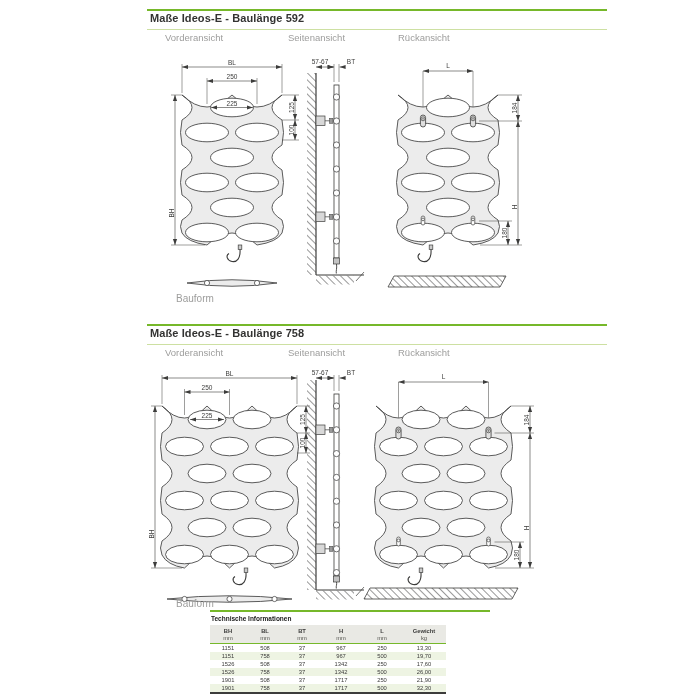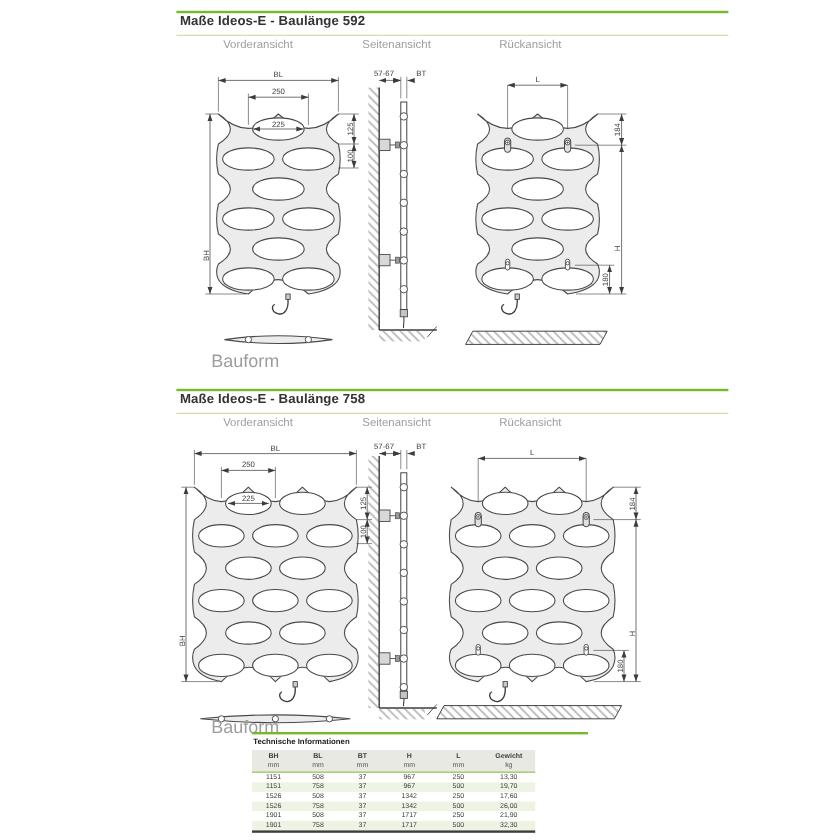--- a/index.html
+++ b/index.html
@@ -1,22 +1,22 @@
 <!DOCTYPE html>
 <html><head>
 <meta charset="utf-8">
 <style>
   html,body{margin:0;padding:0}
   body{width:700px;height:700px;background:#ffffff;position:relative;overflow:hidden;
        font-family:"Liberation Sans",sans-serif;color:#3c3c3b}
   .hline{position:absolute;height:2px;background:#76b82a}
   .hline-pale{position:absolute;height:1px;background:#cde0a2}
   .sec-title{position:absolute;font-size:11px;font-weight:bold;color:#333332;letter-spacing:.1px}
-  .view-label{position:absolute;font-size:9.5px;color:#9d9d9c;text-align:center}
-  .bauform-label{position:absolute;font-size:15px;color:#9d9d9c}
+  .view-label{position:absolute;font-size:9.5px;color:#9d9d9c;}
+  .bauform-label{position:absolute;font-size:10px;color:#9d9d9c}
   svg.draw{position:absolute;overflow:visible}
   .ext{stroke:#3c3c3b;stroke-width:0.5;fill:none}
   .dim{stroke:#3c3c3b;stroke-width:0.6;fill:none}
   .dt{font-size:6.5px;fill:#3c3c3b;text-anchor:middle;font-family:"Liberation Sans",sans-serif}
   .body{fill:#ececec;stroke:#4a4a4a;stroke-width:0.9;stroke-linejoin:round}
   .ov{fill:#ffffff;stroke:#4a4a4a;stroke-width:0.9}
   .thick{stroke:#3c3c3b;stroke-width:1.2;fill:none}
   .thin{stroke:#3c3c3b;stroke-width:0.7;fill:none}
   .bau{fill:#ececec;stroke:#4a4a4a;stroke-width:0.9}
   .bc{fill:#ffffff;stroke:#4a4a4a;stroke-width:0.8}

